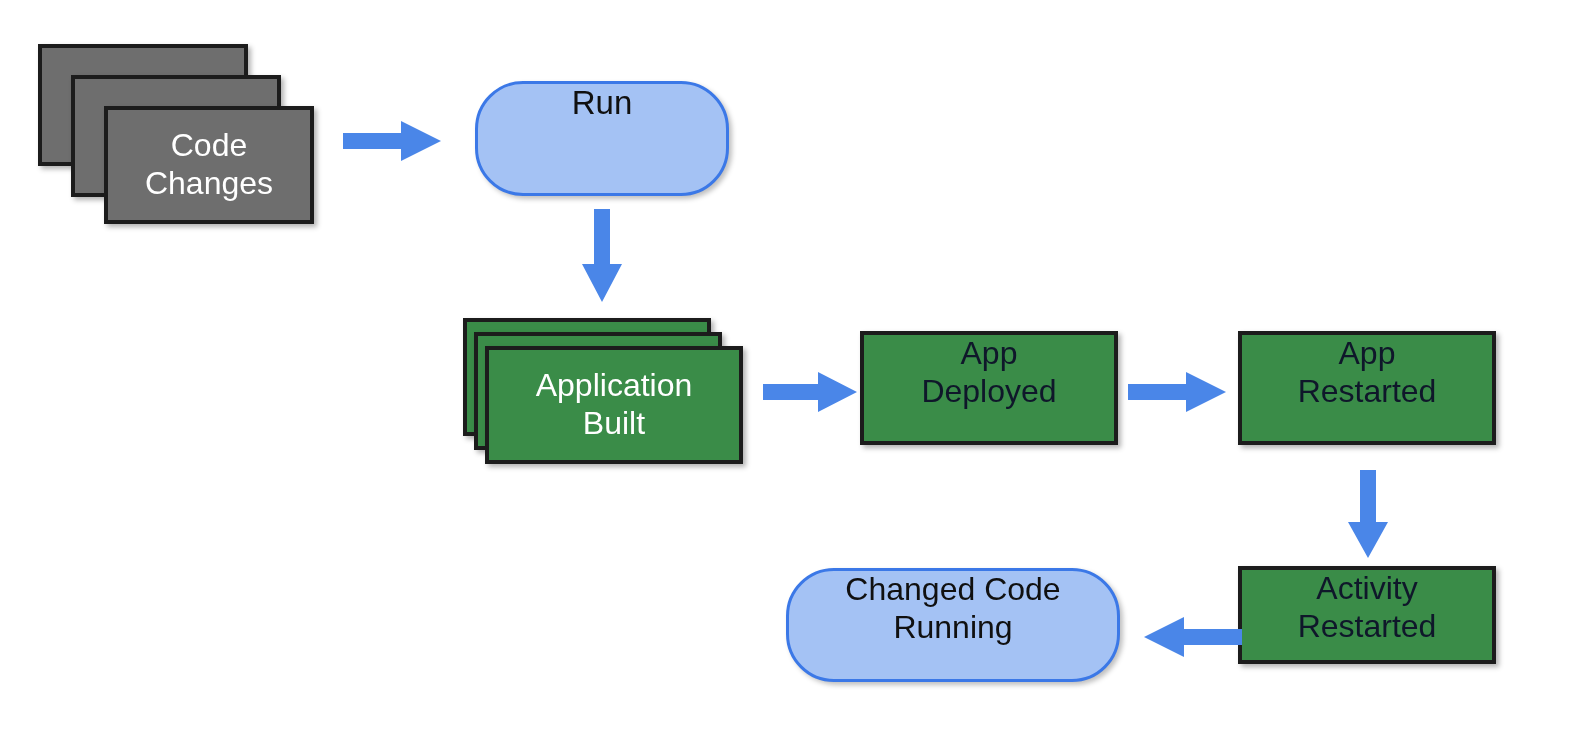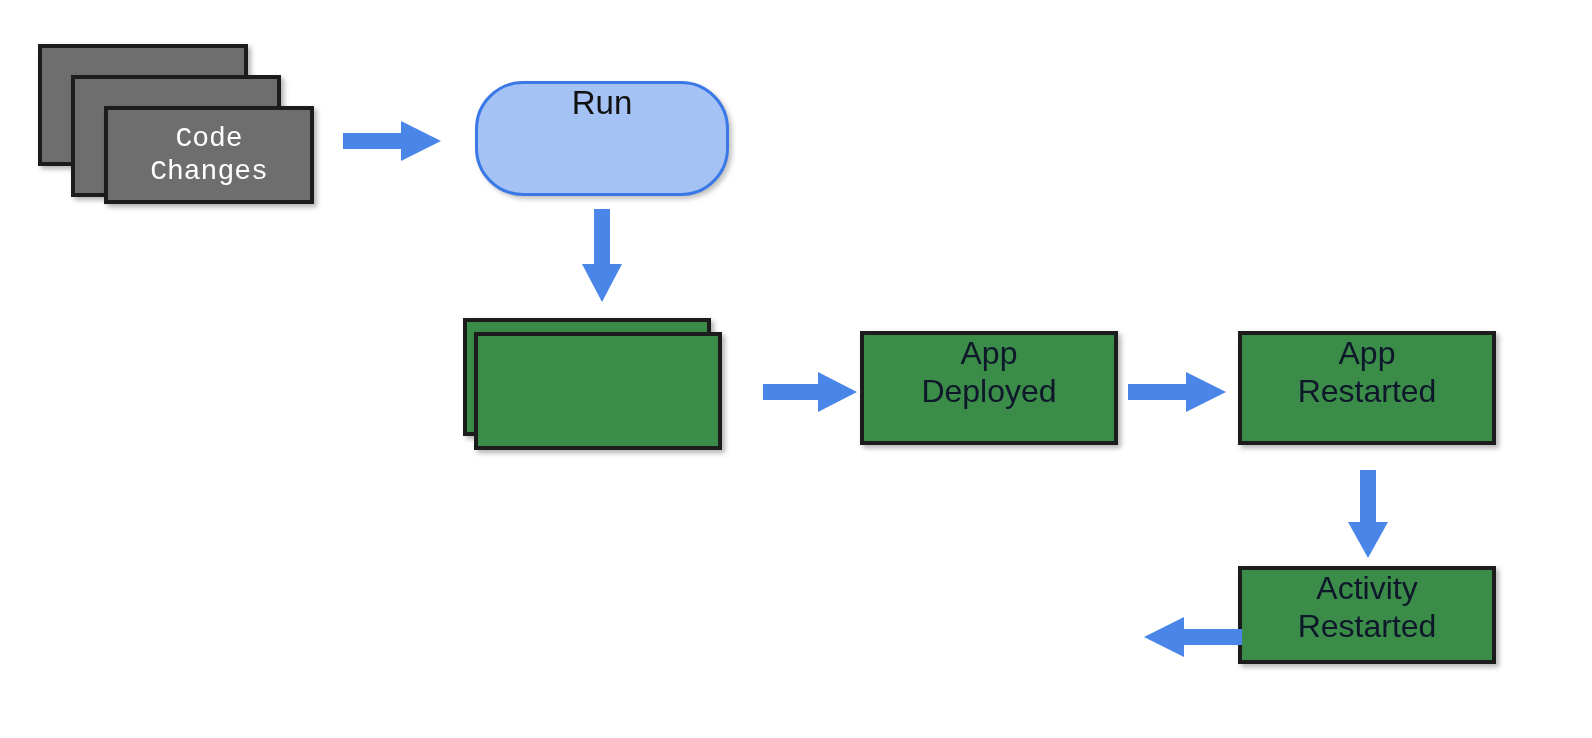--- a/index.html
+++ b/index.html
@@ -73,21 +73,21 @@
   .label-text { pointer-events: none; }
 </style>
 </head>
 <body>
 
 <div id="canvas">
 
   <div class="stack" style="left:38px; top:44px; width:280px; height:190px;">
     <div class="card grey" style="left:0px;  top:0px;  width:210px; height:122px;"></div>
     <div class="card grey" style="left:33px; top:31px; width:210px; height:122px;"></div>
-    <div class="card front grey" style="left:66px; top:62px; width:210px; height:98px; font-size:28px;font-family:Liberation Mono, monospace;">
+    <div class="card front grey" style="left:66px; top:62px; width:210px; height:118px; font-size:32px;">
       <span class="label-text">Code
 Changes</span>
     </div>
   </div>
 
   <div class="arrow" style="left:343px; top:118px; width:100px; height:46px;">
     <svg width="100" height="46" viewBox="0 0 100 46">
       <polygon points="0,15 58,15 58,3 98,23 58,43 58,31 0,31" fill="#4a86e8"></polygon>
     </svg>
   </div>
@@ -98,20 +98,24 @@
 
   <div class="arrow" style="left:578px; top:209px; width:48px; height:95px;">
     <svg width="48" height="95" viewBox="0 0 48 95">
       <polygon points="16,0 32,0 32,55 44,55 24,93 4,55 16,55" fill="#4a86e8"></polygon>
     </svg>
   </div>
 
   <div class="stack" style="left:463px; top:318px; width:290px; height:150px;">
     <div class="card green" style="left:0px;  top:0px;  width:248px; height:118px;"></div>
     <div class="card green" style="left:11px; top:14px; width:248px; height:118px;"></div>
+    <div class="card front green" style="left:22px; top:28px; width:258px; height:118px; font-size:32px;">
+      <span class="label-text">Application
+Built</span>
+    </div>
   </div>
 
   <div class="arrow" style="left:763px; top:370px; width:96px; height:44px;">
     <svg width="96" height="44" viewBox="0 0 96 44">
       <polygon points="0,14 55,14 55,2 94,22 55,42 55,30 0,30" fill="#4a86e8"></polygon>
     </svg>
   </div>
 
   <div class="node rect green" style="left:860px; top:331px; width:258px; height:114px; font-size:32px;">
     <span class="label-text">App
@@ -139,14 +143,18 @@
     <span class="label-text">Activity
 Restarted</span>
   </div>
 
   <div class="arrow" style="left:1140px; top:615px; width:102px; height:44px;">
     <svg width="102" height="44" viewBox="0 0 102 44">
       <polygon points="102,14 44,14 44,2 4,22 44,42 44,30 102,30" fill="#4a86e8"></polygon>
     </svg>
   </div>
 
+  <div class="node pill" style="left:786px; top:568px; width:334px; height:114px; border-radius:48px; font-size:32px;">
+    <span class="label-text">Changed Code
+Running</span>
+  </div>
 
 </div>
 
 </body></html>

